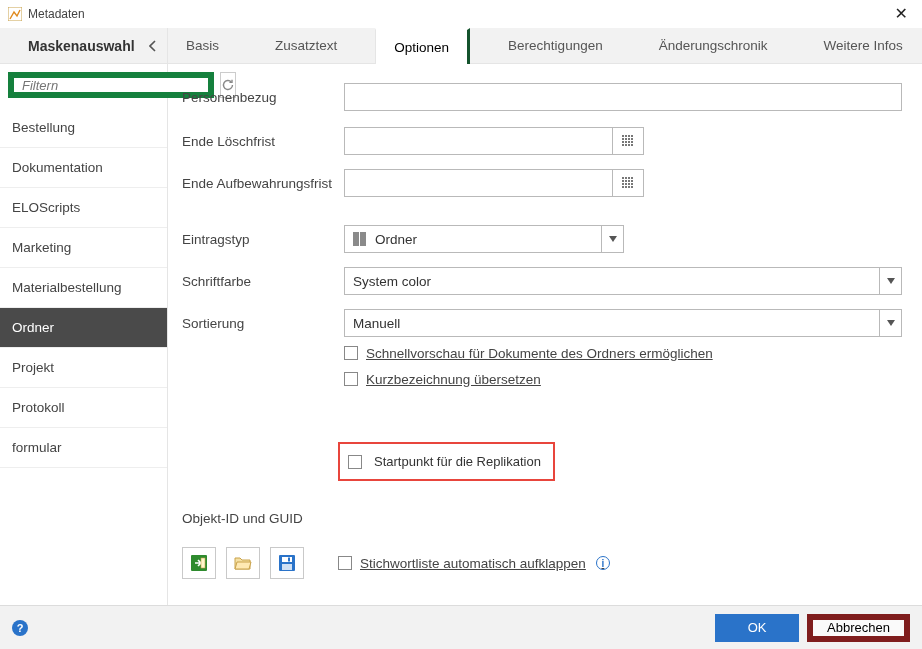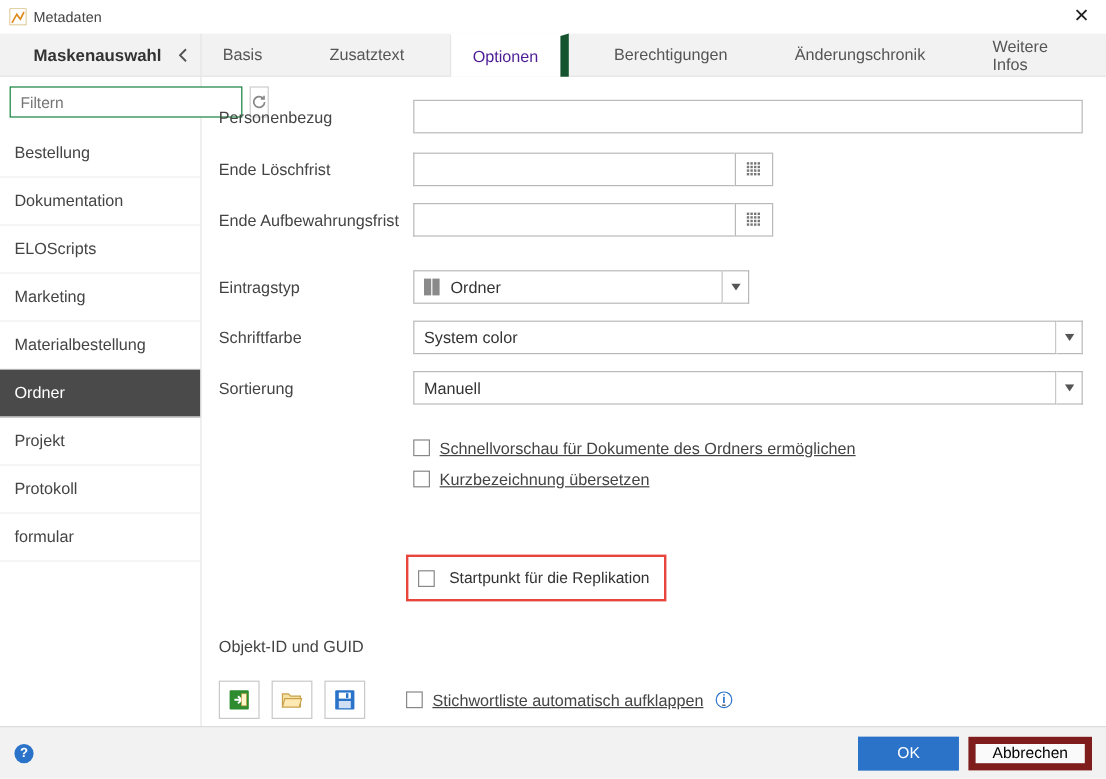--- a/index.html
+++ b/index.html
@@ -71,23 +71,23 @@
     padding: 0 18px;
     display: flex;
     align-items: center;
     font-size: 13.5px;
     color: #555;
     cursor: pointer;
     border-right: 0;
   }
   .tab.active {
     background: #fff;
-    color: #4c1d95;
+    color: #000000;
     border-left: 1px solid #e5e5e5;
-    border-right: 7px solid #14532d;
+    border-right: 3px solid #14532d;
     border-top: 2px solid #fff;
     margin-bottom: -1px;
   }
   
   .bodyrow {
     display: flex;
     height: calc(649px - 28px - 36px - 44px);
   }
   .sidebar {
     width: 168px;
@@ -96,22 +96,23 @@
     flex-direction: column;
   }
   .filter-row {
     display: flex;
     gap: 6px;
     padding: 8px 8px 10px 8px;
   }
   .filter-input {
     flex: 1;
     height: 26px;
-    border: 1px solid #15803d;
+    border: 6px solid #15803d;
     padding: 0 8px;
+    font-style: italic;
     color: #888;
     font-size: 13px;
   }
   .filter-refresh {
     width: 30px;
     height: 26px;
     border: 1px solid #ccc;
     background: #fff;
     display: flex;
     align-items: center;
@@ -506,21 +507,21 @@
             </div>
           <div class="combo-btn">
             <svg width="8" height="6" viewBox="0 0 8 6">
                 <path d="M0 0 L8 0 L4 6 Z" fill="#555"></path>
               </svg>
           </div>
         </div>
       </div>
     </div>
 
-    <div class="form-row" style="margin-bottom:22px;">
+    <div class="form-row" style="margin-bottom:2px;">
       <div class="form-label">Sortierung</div>
       <div class="form-field">
         <div class="combo full">
           <div class="combo-val">
               <span>Manuell</span>
             </div>
           <div class="combo-btn">
             <svg width="8" height="6" viewBox="0 0 8 6">
                 <path d="M0 0 L8 0 L4 6 Z" fill="#555"></path>
               </svg>

